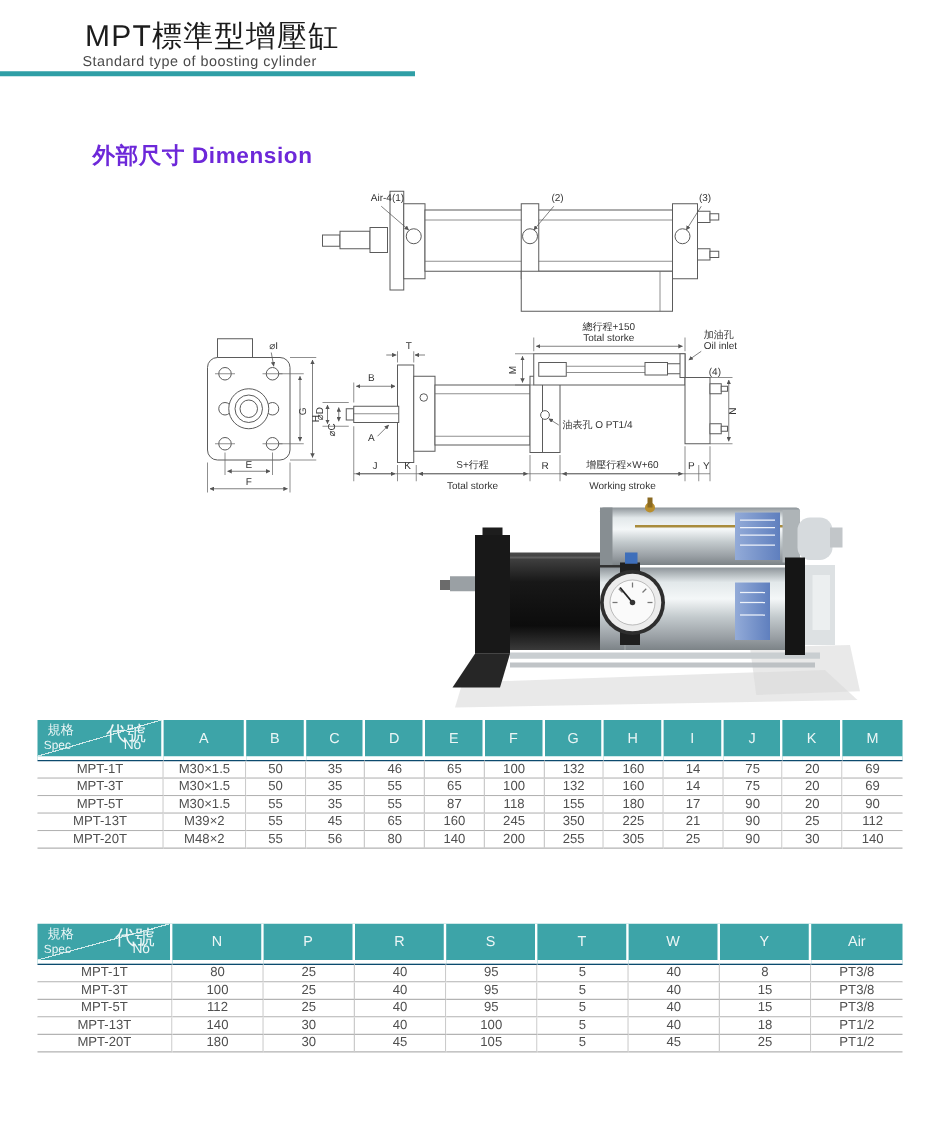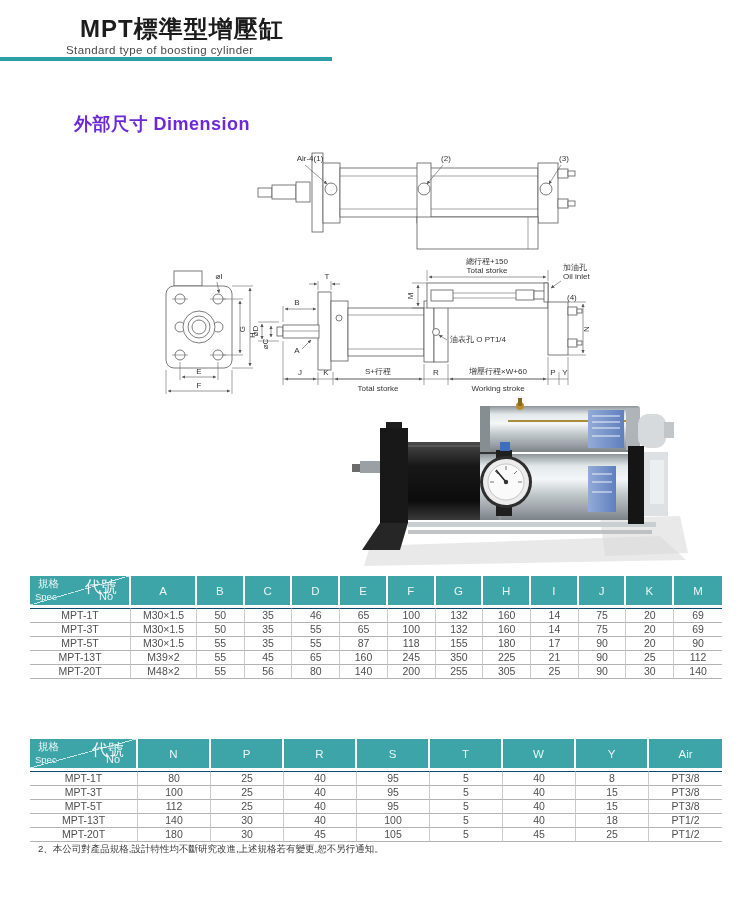--- a/index.html
+++ b/index.html
@@ -1,20 +1,20 @@
 <!DOCTYPE html>
 <html lang="zh-Hant" style="--accent: #2f9fa6; --thc: #3da4a8;"><head>
 <meta charset="utf-8">
 <style>
   *{margin:0;padding:0;box-sizing:border-box}
   html,body{background:#fff}
   body{width:750px;height:909px;position:relative;overflow:hidden;
        font-family:"Liberation Sans","DejaVu Sans",sans-serif;color:#222}
   .abs{position:absolute}
-  .title{left:80px;top:13px;font-size:24px;font-weight:bold;color:#1c1c1c;letter-spacing:1px}
+  .title{left:68px;top:13px;font-size:24px;font-weight:normal;color:#1c1c1c;letter-spacing:1px}
   .subtitle{left:66px;top:44px;font-size:11.5px;color:#4a4a4a;letter-spacing:.4px}
   .accent-bar{left:0;top:57px;width:332px;height:4px;background:var(--accent,#2f9fa6)}
   .section-heading{left:74px;top:112px;font-size:18px;font-weight:600;color:#6d28d9;letter-spacing:.5px}
   svg.abs{overflow:visible}
   .drawing-svg text{font-size:8px;fill:#333;stroke:none}
   .drawing-svg .shape{stroke:#5b5b5b;stroke-width:.8;fill:#fff}
   .drawing-svg .thin{stroke:#6a6a6a;stroke-width:.6;fill:none}
   .drawing-svg .dim{stroke:#555;stroke-width:.6;fill:none;
       marker-start:url(#arr);marker-end:url(#arr)}
   .drawing-svg .lead{stroke:#555;stroke-width:.6;fill:none;marker-end:url(#arr)}
@@ -504,14 +504,13 @@
         <td>105</td>
         <td>5</td>
         <td>45</td>
         <td>25</td>
         <td>PT1/2</td>
       </tr>
     </tbody>
 </table>
 
 <div class="abs notes">
-  <div class="n2">2、本公司對產品規格,設計特性均不斷研究改進,上述規格若有變更,恕不另行通知。</div>
 </div>
 
 </body></html>

